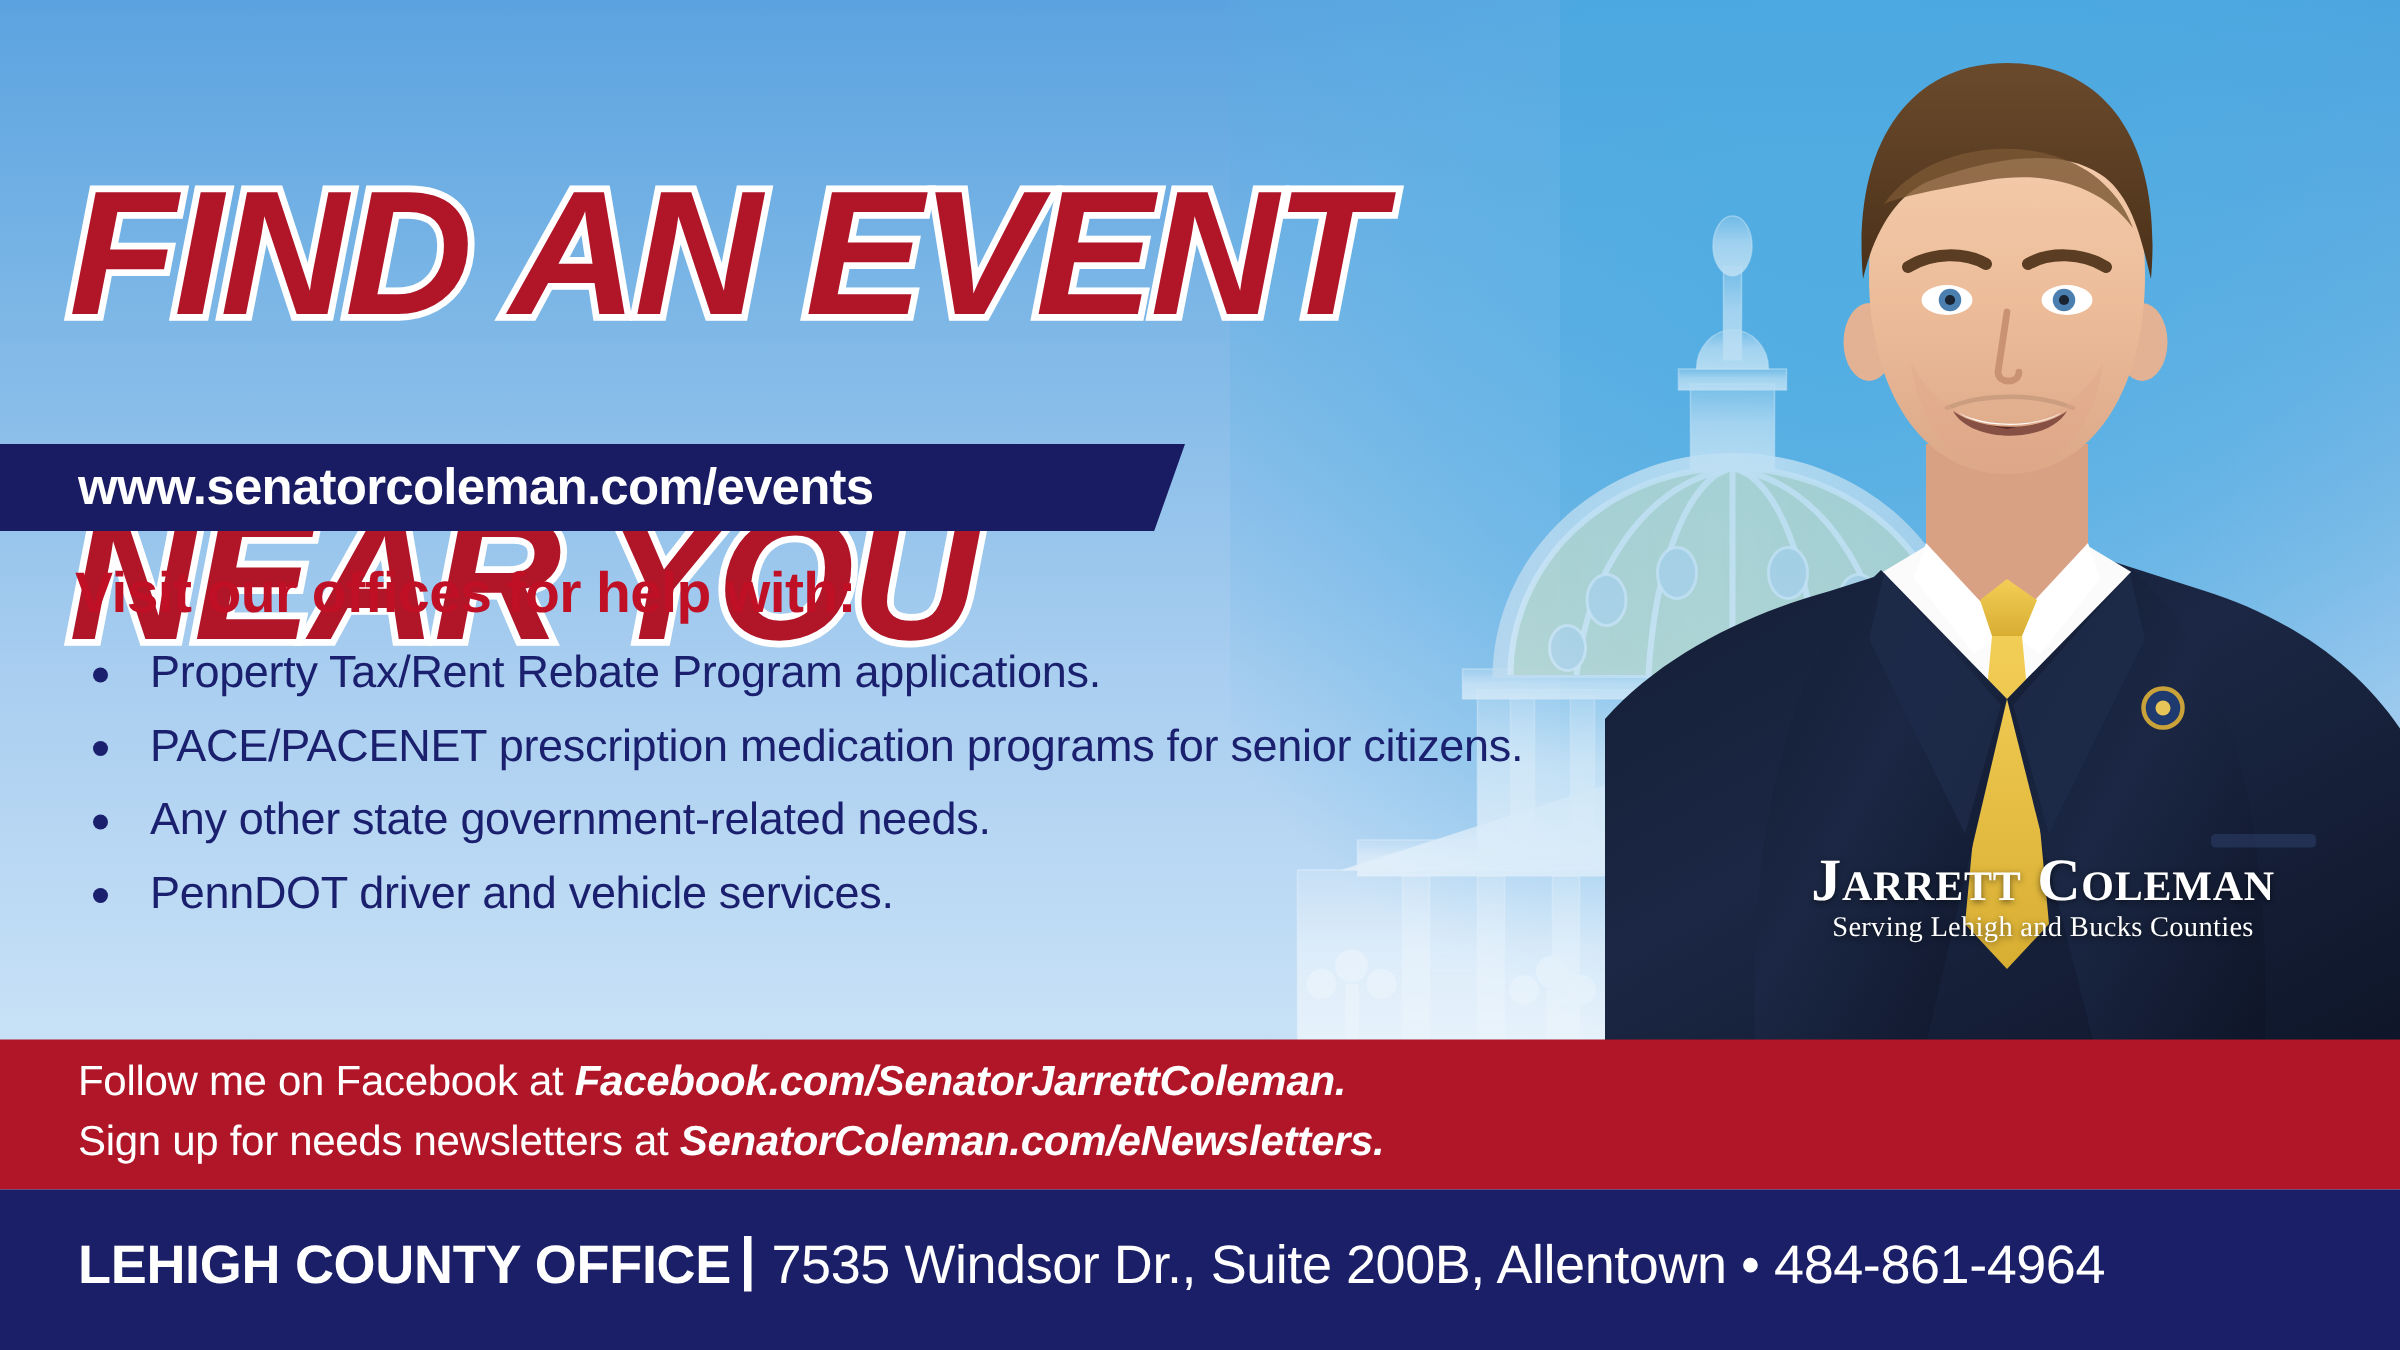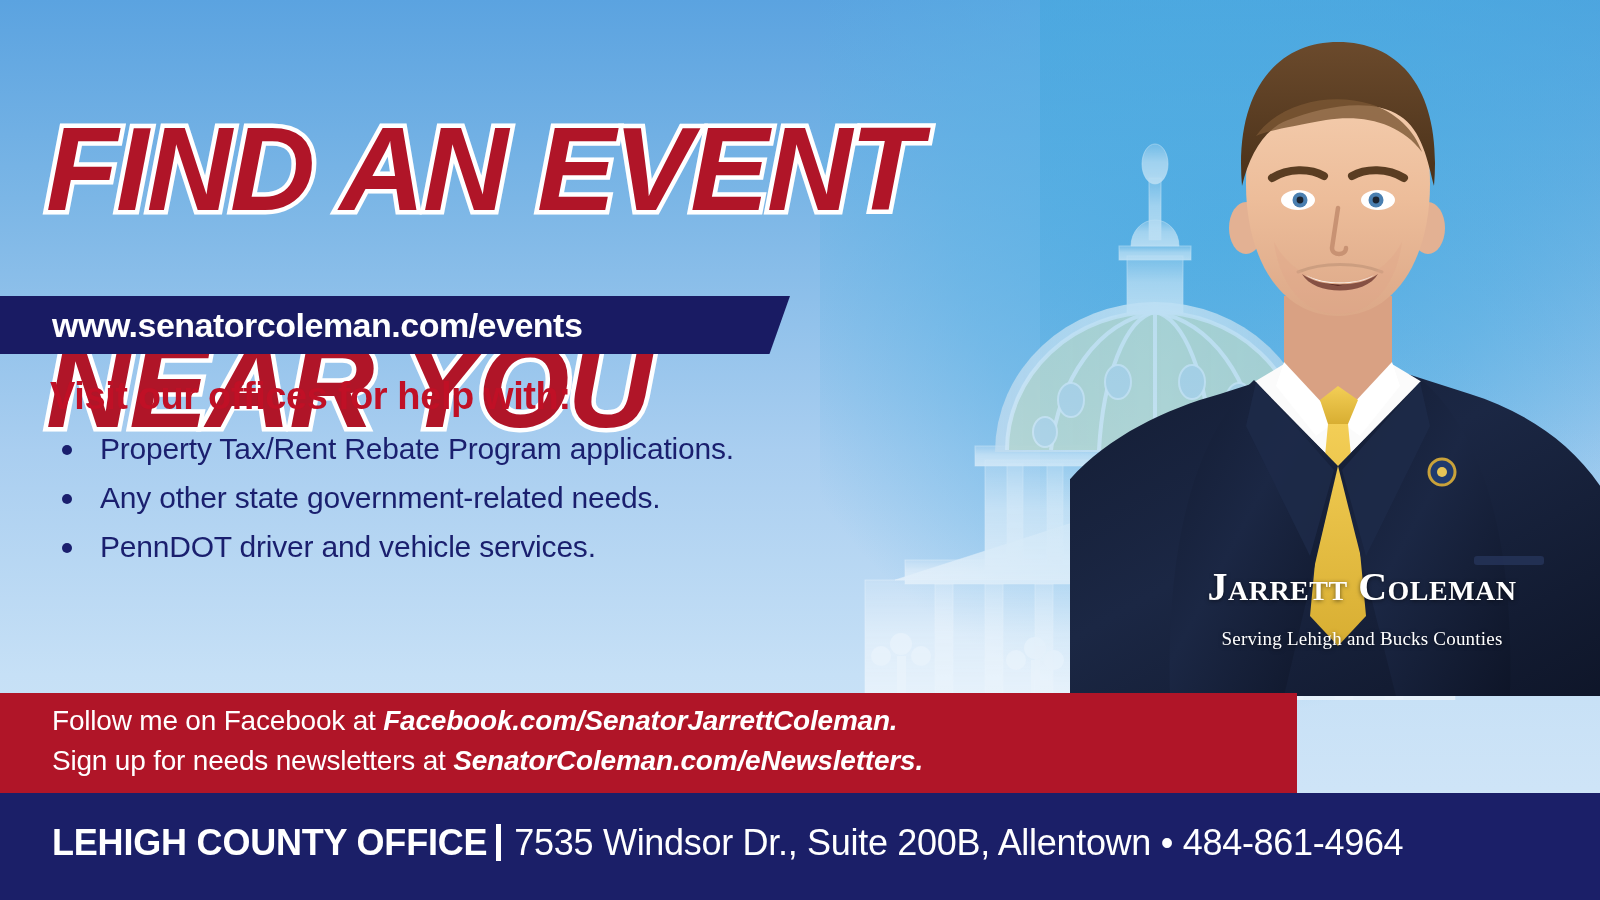--- a/index.html
+++ b/index.html
@@ -78,26 +78,26 @@
   .portrait svg{display:block;}
 
   .namebox{
     position:absolute;right:38px;top:566px;width:400px;text-align:center;
     color:#ffffff;font-family:"Liberation Serif",serif;
     text-shadow:0 1px 4px rgba(0,0,0,.55);
     pointer-events:none;
   }
   .namebox .n1{font-size:31px;letter-spacing:1px;line-height:1.08;}
   .namebox .n2{font-size:40px;letter-spacing:.5px;line-height:1.05;white-space:nowrap;font-weight:bold;}
-  .namebox .n3{font-size:19px;letter-spacing:.2px;margin-top:20px;}
+  .namebox .n3{font-size:19px;letter-spacing:.2px;margin-top:0;}
   .sc{font-variant:small-caps;}
 
   
   .redband{
-    position:absolute;left:0;top:693px;width:1297px;height:100px;
+    position:absolute;left:0;top:693px;width:1600px;height:100px;
     background:#b01528;
   }
   .redband .line{
     position:absolute;left:52px;color:#fff;font-size:28px;letter-spacing:-.2px;white-space:nowrap;
   }
   .redband .line1{top:12px;}
   .redband .line2{top:52px;}
   .redband b{font-weight:bold;font-style:italic;}
 
   
@@ -223,20 +223,21 @@
   </div>
 
   <div class="urlbar">
     <span class="txt">www.senatorcoleman.com/events</span>
   </div>
 
   <div class="visit">Visit our offices for help with:</div>
 
   <ul class="bullets">
     <li><span class="dot"></span><span>Property Tax/Rent Rebate Program applications.</span></li>
+    <li><span class="dot"></span><span>PACE/PACENET prescription medication programs for senior citizens.</span></li>
     <li><span class="dot"></span><span>Any other state government-related needs.</span></li>
     <li><span class="dot"></span><span>PennDOT driver and vehicle services.</span></li>
   </ul>
 
   <div class="portrait">
     <svg width="530" height="700" viewBox="0 0 530 700" xmlns="http://www.w3.org/2000/svg">
       <defs>
         <linearGradient id="suit" x1="0" y1="0" x2="1" y2="1">
           <stop offset="0%" stop-color="#131c33"></stop>
           <stop offset="45%" stop-color="#1b2744"></stop>

